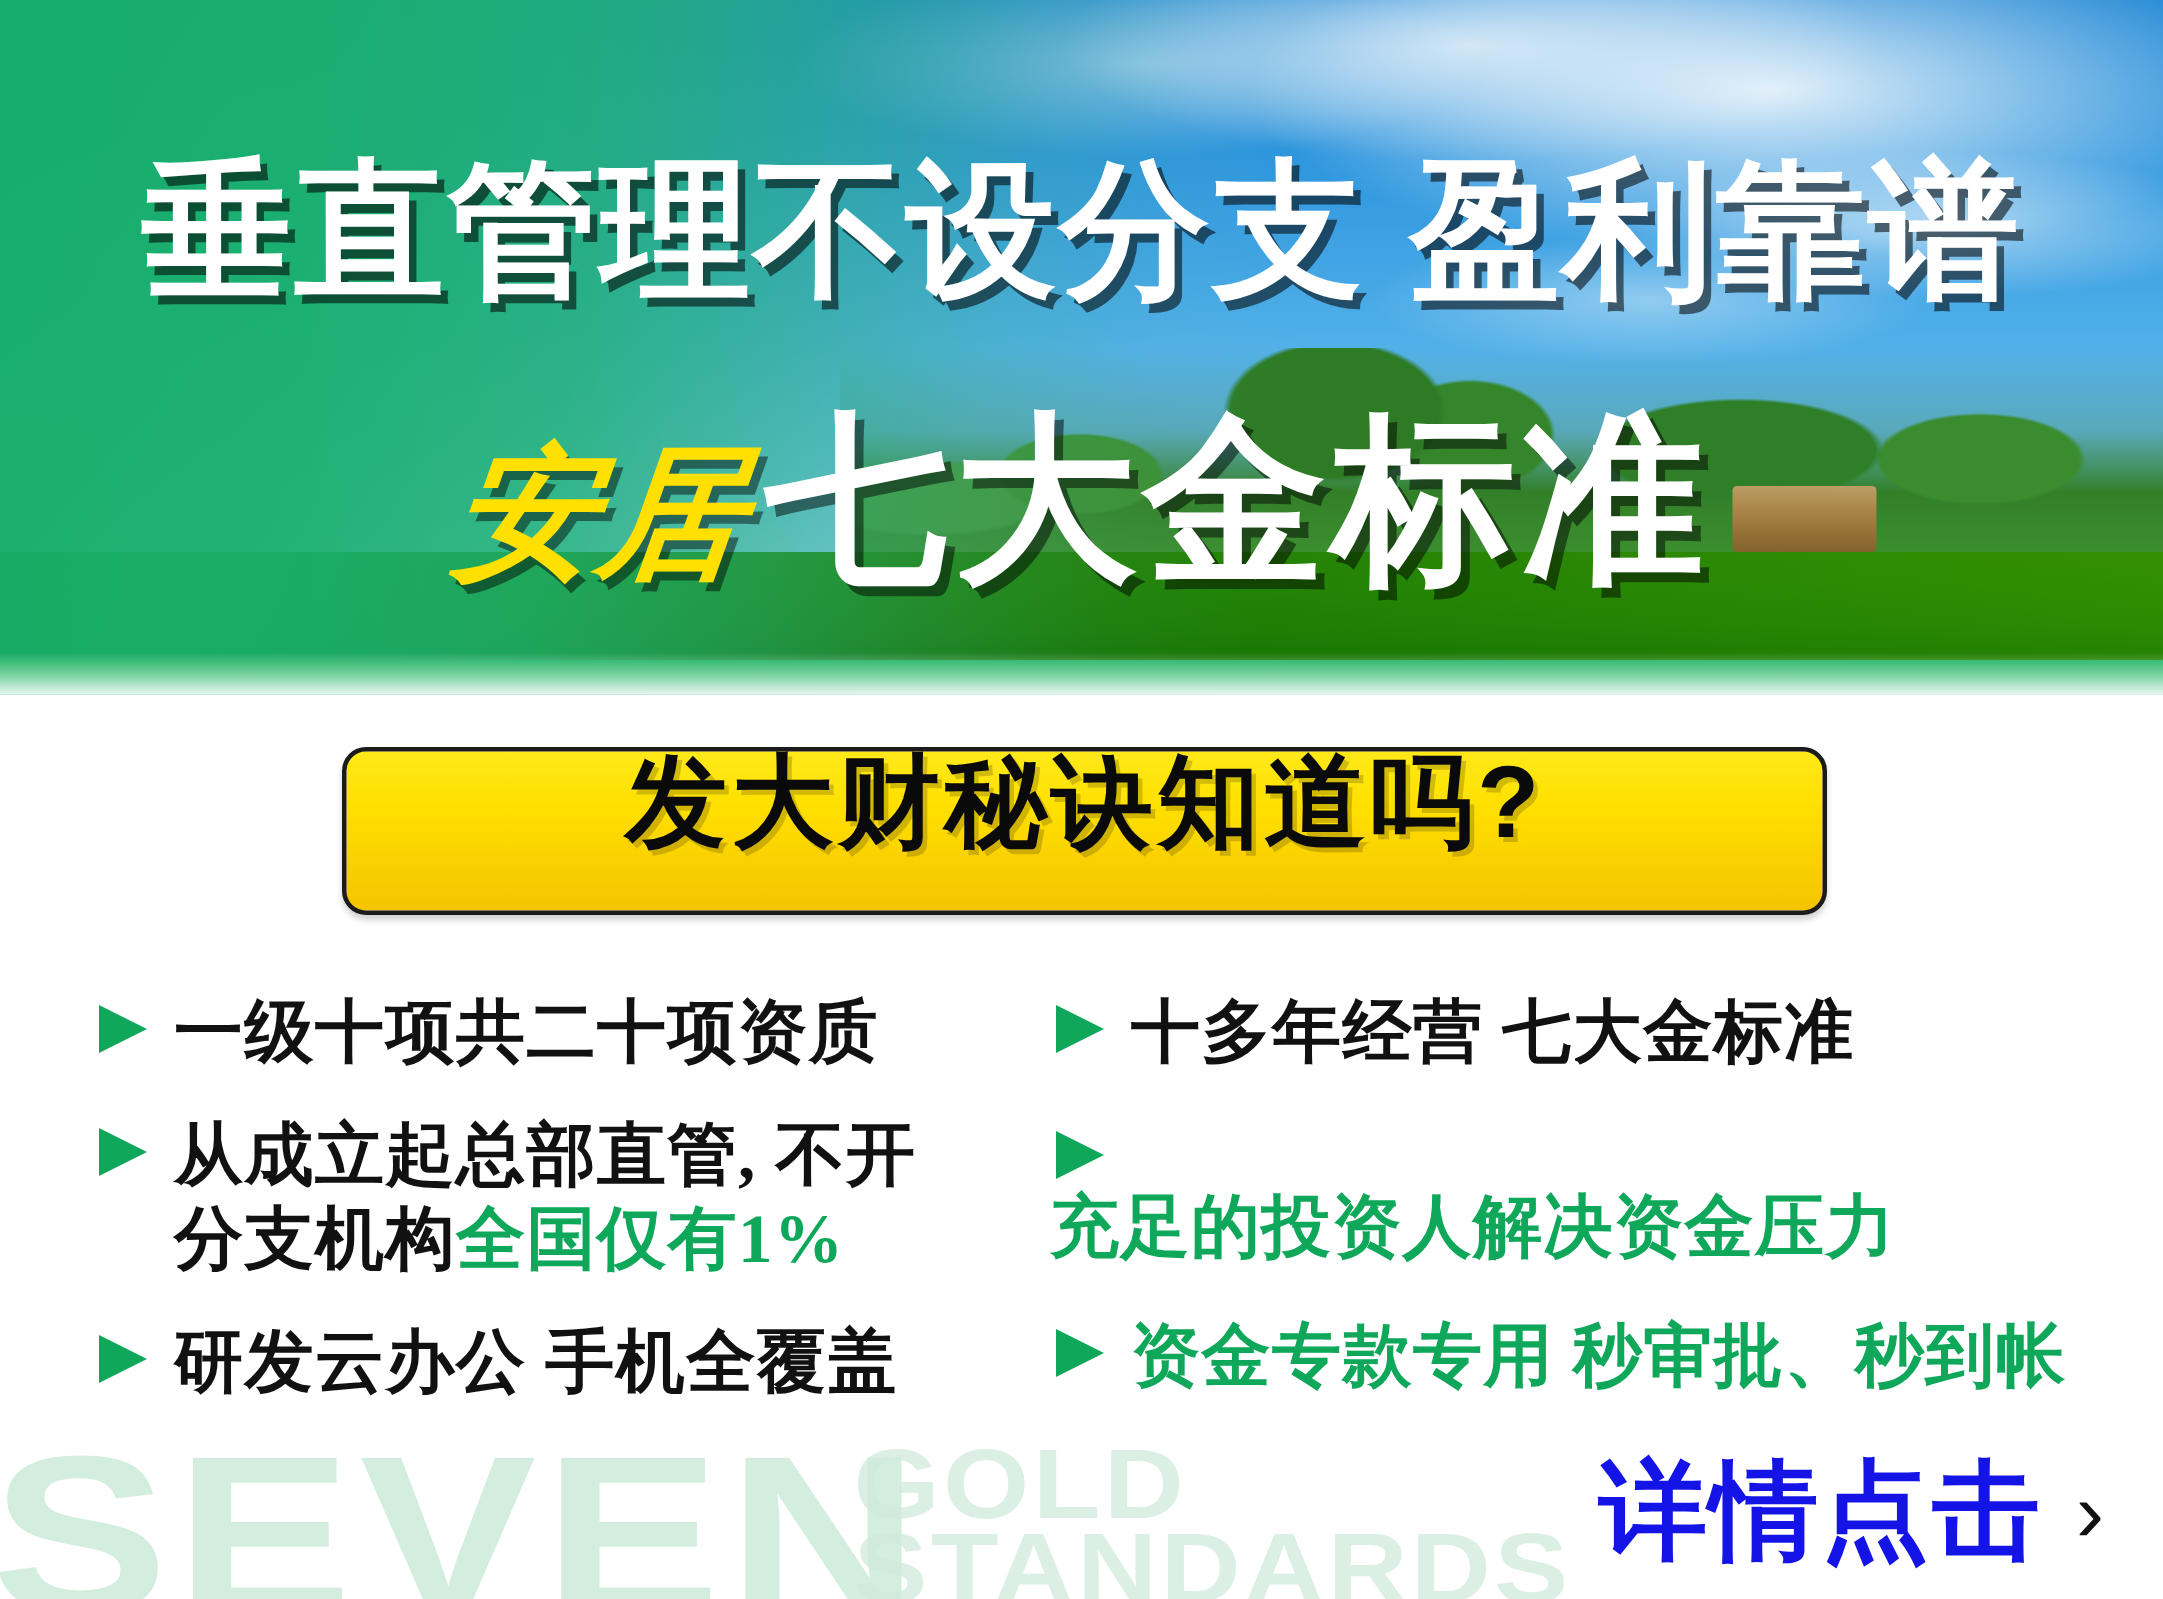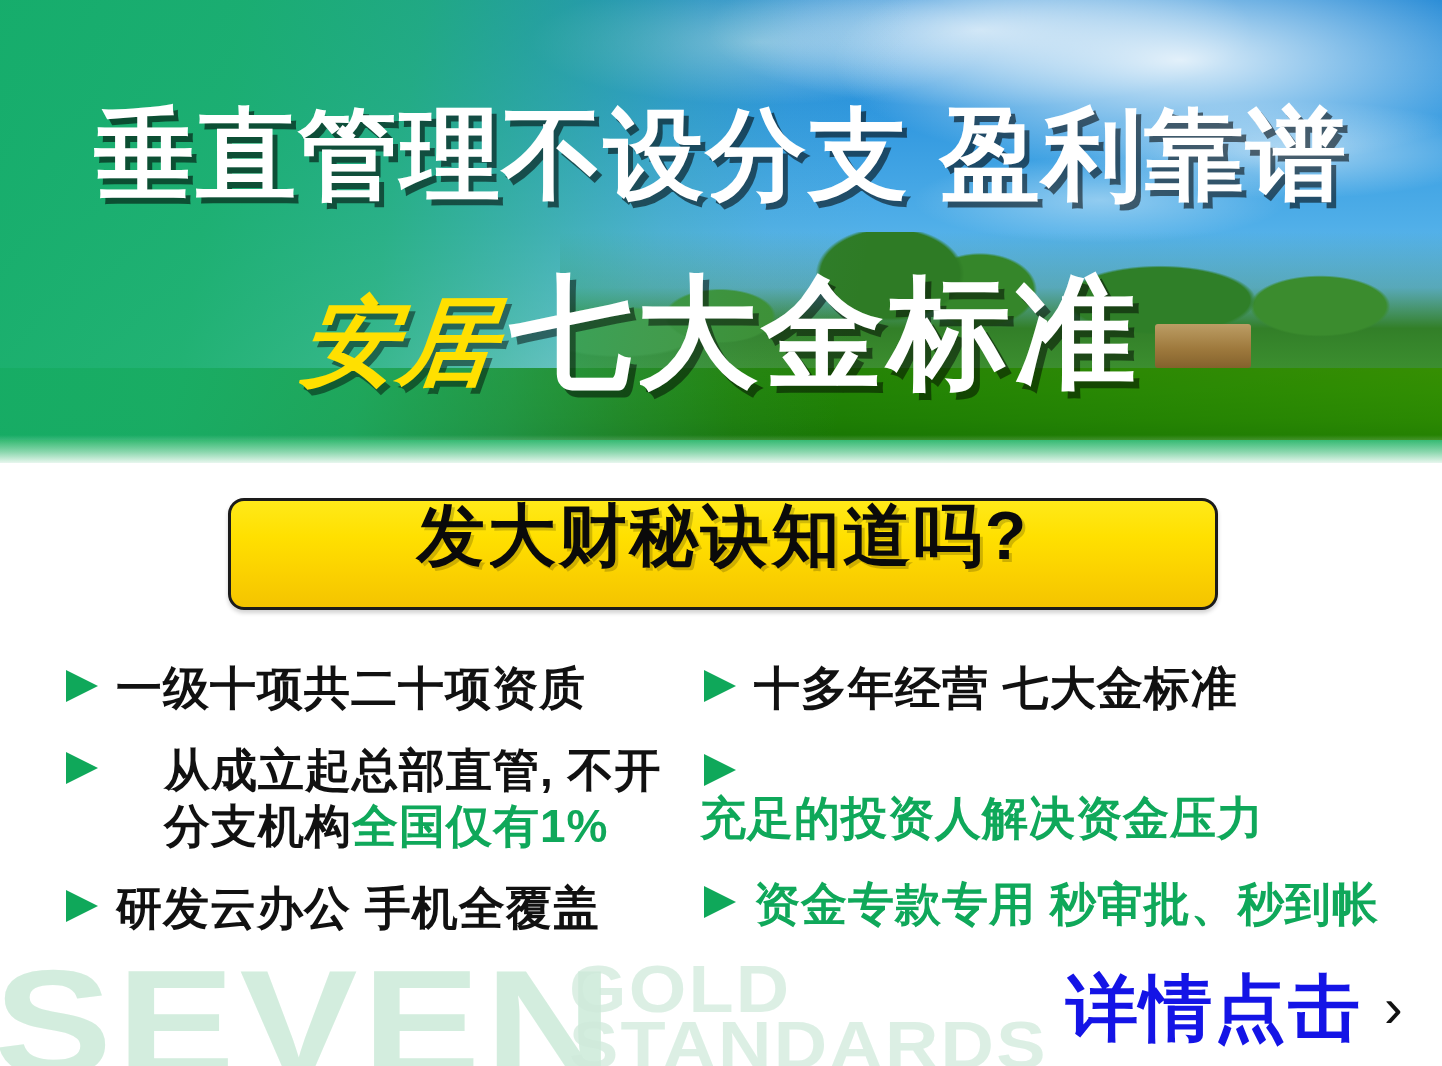--- a/index.html
+++ b/index.html
@@ -98,40 +98,40 @@
     display:flex;align-items:flex-start;justify-content:center;
   }
   .cta-bar .cta-text{
     font-size:68px;font-weight:bold;color:#0a0a0a;letter-spacing:3px;
     white-space:nowrap;line-height:1;
     text-shadow:3px 3px 0 rgba(0,0,0,.18);
   }
 
   
   .features{position:absolute;left:0;top:660px;width:1442px;height:330px;}
-  .col{position:absolute;top:0;}
+  .col{position:absolute;top:0;font-family:Liberation Serif, serif;}
   .col-left{left:62px;width:640px;}
   .col-right{left:700px;width:710px;}
 
   .feat{display:flex;align-items:flex-start;margin-bottom:26px;}
   .bullet{
     width:40px;height:40px;flex:0 0 40px;margin-top:6px;margin-right:14px;
     display:block;
   }
   .bullet svg{display:block;}
   .feat-text{
     font-size:46px;font-weight:bold;color:#111111;line-height:1.22;
     letter-spacing:1px;white-space:nowrap;
   }
   .feat-text.two-line{white-space:normal;}
   .hl-green{color:#0FA85A;}
   .feat-text.green{color:#0FA85A;}
 
   .lr1{margin-top:0px;}
-  .lr2{margin-top:0;gap:48px;}
+  .lr2{margin-top:0;}
   .lr3{margin-top:26px;}
   .rr1{margin-top:0px;}
   .rr2{margin-top:28px;flex-direction:column;}
   .rr3{margin-top:30px;}
 
   
   .watermark{
     position:absolute;left:-6px;top:952px;width:1060px;height:120px;
     pointer-events:none;user-select:none;
   }

